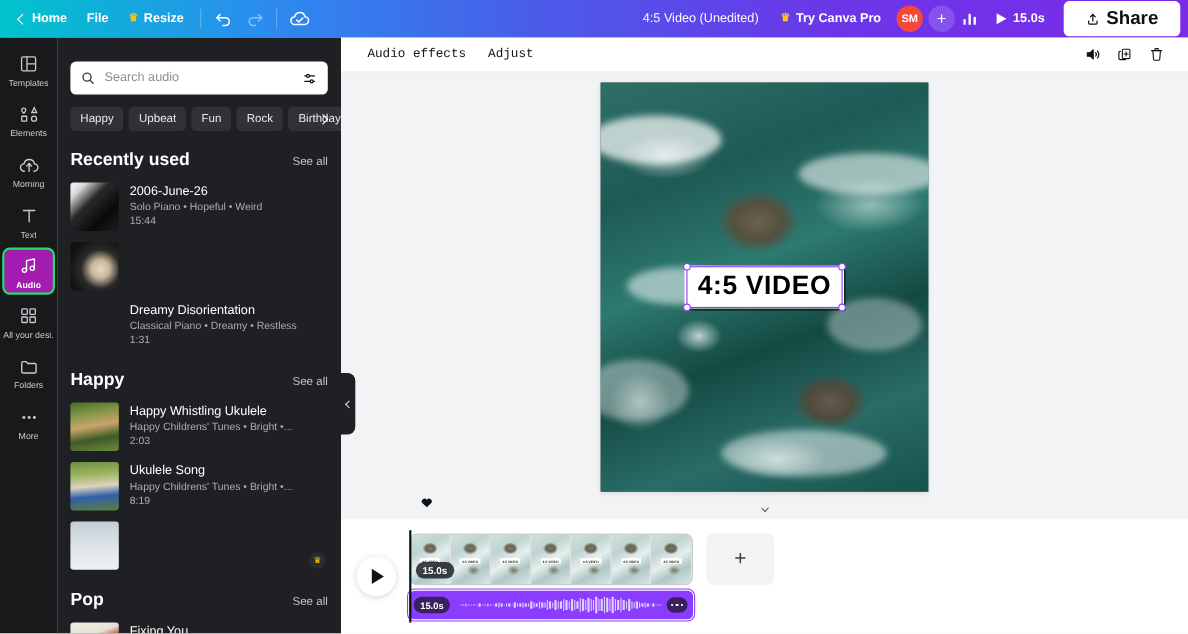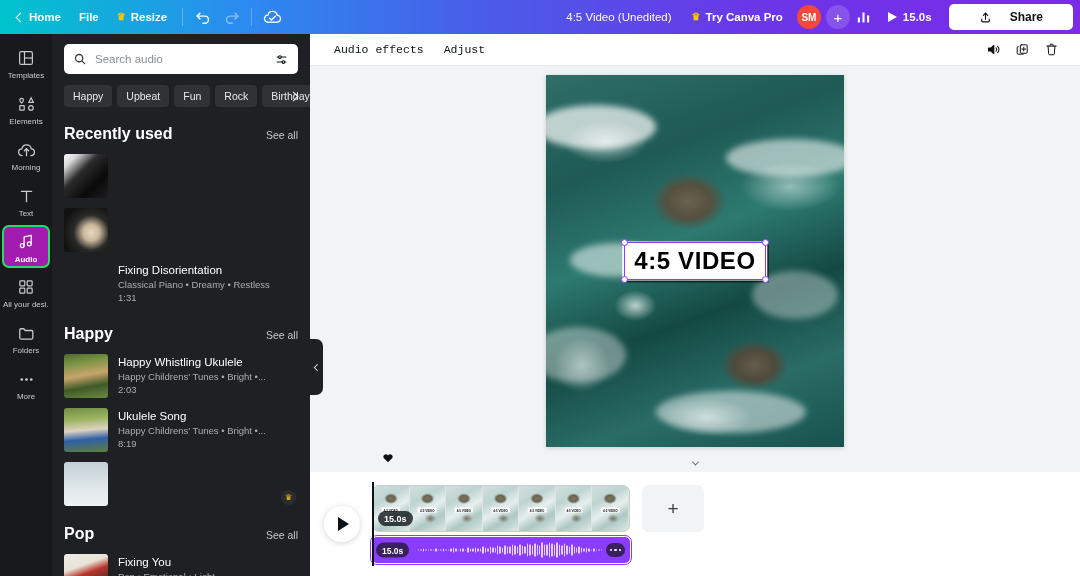--- a/index.html
+++ b/index.html
@@ -37,24 +37,24 @@
     width: 24px; height: 24px; border-radius: 50%;
     background: #f5483b; color: #fff;
     display: flex; align-items: center; justify-content: center;
     font-size: 10px; font-weight: bold; letter-spacing: -.2px;
     cursor: pointer; margin-left: 4px;
   }
   .plus-btn { width: 24px; height: 24px; border-radius: 50%; background: rgba(255,255,255,.16); display: flex; align-items: center; justify-content: center; font-size: 15px; font-weight: 300; cursor: pointer; margin-left: 5px; }
   .play-time { display: flex; align-items: center; gap: 6px; padding: 5px 10px; border-radius: 4px; cursor: pointer; font-size: 11.5px; font-weight: bold; }
   .tri-play { width: 0; height: 0; border-left: 9px solid #fff; border-top: 5.5px solid transparent; border-bottom: 5.5px solid transparent; }
   .share-btn {
-    display: flex; align-items: center; gap: 18px;
+    display: flex; align-items: center; gap: 6px;
     background: #fff; color: #0d1216;
-    padding: 6px 30px; border-radius: 5px;
-    font-size: 12px; font-weight: bold; cursor: pointer; margin-left: 7px;
+    padding: 6px 20px; border-radius: 5px;
+    font-size: 17px; font-weight: bold; cursor: pointer; margin-left: 7px;
   }
 
   
   .body-row { flex: 1; display: flex; min-height: 0; position: relative; }
 
   
   .rail {
     width: 52px; flex: 0 0 52px;
     background: #18191b;
     display: flex; flex-direction: column; align-items: center;
@@ -80,21 +80,21 @@
   .panel {
     width: 258px; flex: 0 0 258px;
     background: #1f2023;
     display: flex; flex-direction: column;
     overflow: hidden; position: relative;
   }
   .panel-top { padding: 10px 12px 0; }
   .searchbar {
     display: flex; align-items: center; gap: 8px;
     background: #fff; border-radius: 5px;
-    height: 30px; padding: 0 9px;
+    height: 30px; padding: 0 9px; margin-top: 12px;
   }
   .search-in { flex: 1; border: 0; outline: 0; font-size: 11.5px; color: #1c2023; font-family: "Liberation Sans", sans-serif; background: transparent; }
   .search-in::placeholder { color: #8a8f94; }
   .tags-row { display: flex; gap: 5px; margin-top: 11px; align-items: center; position: relative; }
   .tag {
     background: #313236; color: #e8e9eb;
     font-size: 10.5px; padding: 5px 9px; border-radius: 4px;
     white-space: nowrap; cursor: pointer;
   }
   .tags-arrow {
@@ -414,28 +414,33 @@
       </div>
 
       <div class="panel-scroll">
 
         <div class="sec-head">
           <span class="sec-title">Recently used</span>
           <span class="sec-link">See all</span>
         </div>
         <div class="track">
           <div class="thumb" style="background:linear-gradient(135deg,#fafafa 0%,#d8d8d8 16%,#2b2b2b 40%,#0a0a0a 70%,#1d1d1d 100%);"></div>
+          <div class="tmeta">
+            <div class="tname">2006-June-26</div>
+            <div class="ttags">Solo Piano • Hopeful • Weird</div>
+            <div class="tdur">15:44</div>
+          </div>
         </div>
         <div class="track">
           <div class="thumb" style="background:radial-gradient(circle at 62% 56%,#e8d9c4 0%,#c9b79c 22%,#2a2a28 48%,#111 80%);"></div>
         </div>
         <div class="track">
           <div class="thumb" style="background:linear-gradient(160deg,#ararar 0%,#6e6e6e 0%,#3a3a3a 35%,#9a9a9a 62%,#2c2c2c 100%);"></div>
           <div class="tmeta">
-            <div class="tname">Fixing Disorientation</div>
+            <div class="tname">Dreamy Disorientation</div>
             <div class="ttags">Classical Piano • Dreamy • Restless</div>
             <div class="tdur">1:31</div>
           </div>
         </div>
 
         <div class="sec-head" style="margin-top:14px;">
           <span class="sec-title">Happy</span>
           <span class="sec-link">See all</span>
         </div>
         <div class="track">

